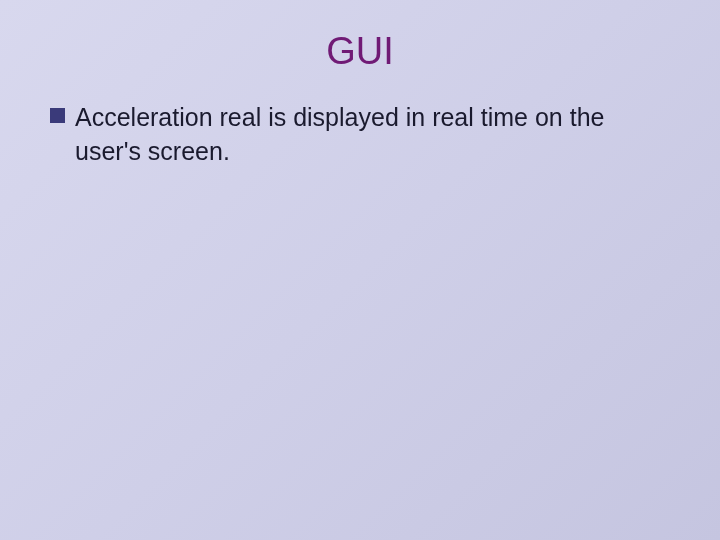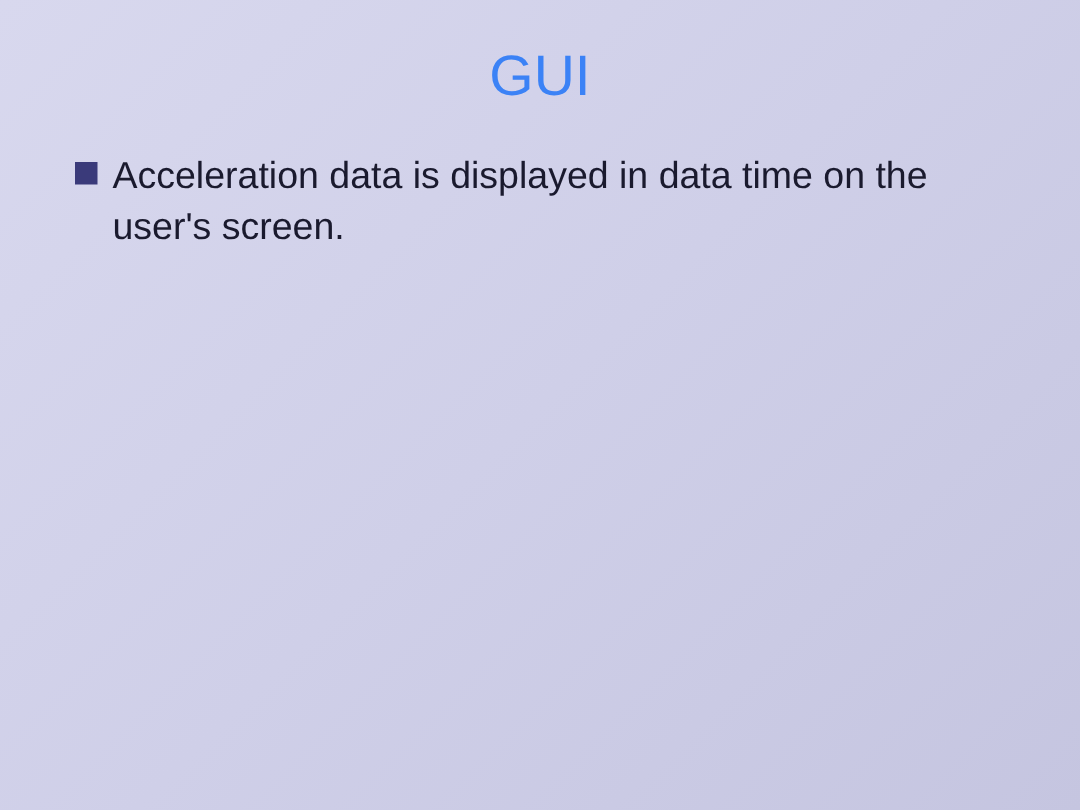--- a/index.html
+++ b/index.html
@@ -16,21 +16,21 @@
     }
     .slide {
       width: 100%;
       height: 100%;
       padding: 30px 50px;
     }
     .title {
       text-align: center;
       font-size: 38px;
       font-weight: 400;
-      color: #3b82f6;
+      color: #701a75;
       margin-bottom: 28px;
       font-family: Verdana, Geneva, sans-serif;
     }
     .bullet-list {
       list-style: none;
       padding: 0;
     }
     .bullet-item {
       display: flex;
       align-items: flex-start;
@@ -52,16 +52,16 @@
     }
   </style>
 </head>
 <body>
 
 <div class="slide">
   <h1 class="title">GUI</h1>
   <ul class="bullet-list">
     <li class="bullet-item">
       <span class="bullet-marker"></span>
-      <span class="bullet-text">Acceleration data is displayed in data time on the user's screen.</span>
+      <span class="bullet-text">Acceleration real is displayed in real time on the user's screen.</span>
     </li>
   </ul>
 </div>
 
 </body></html>

